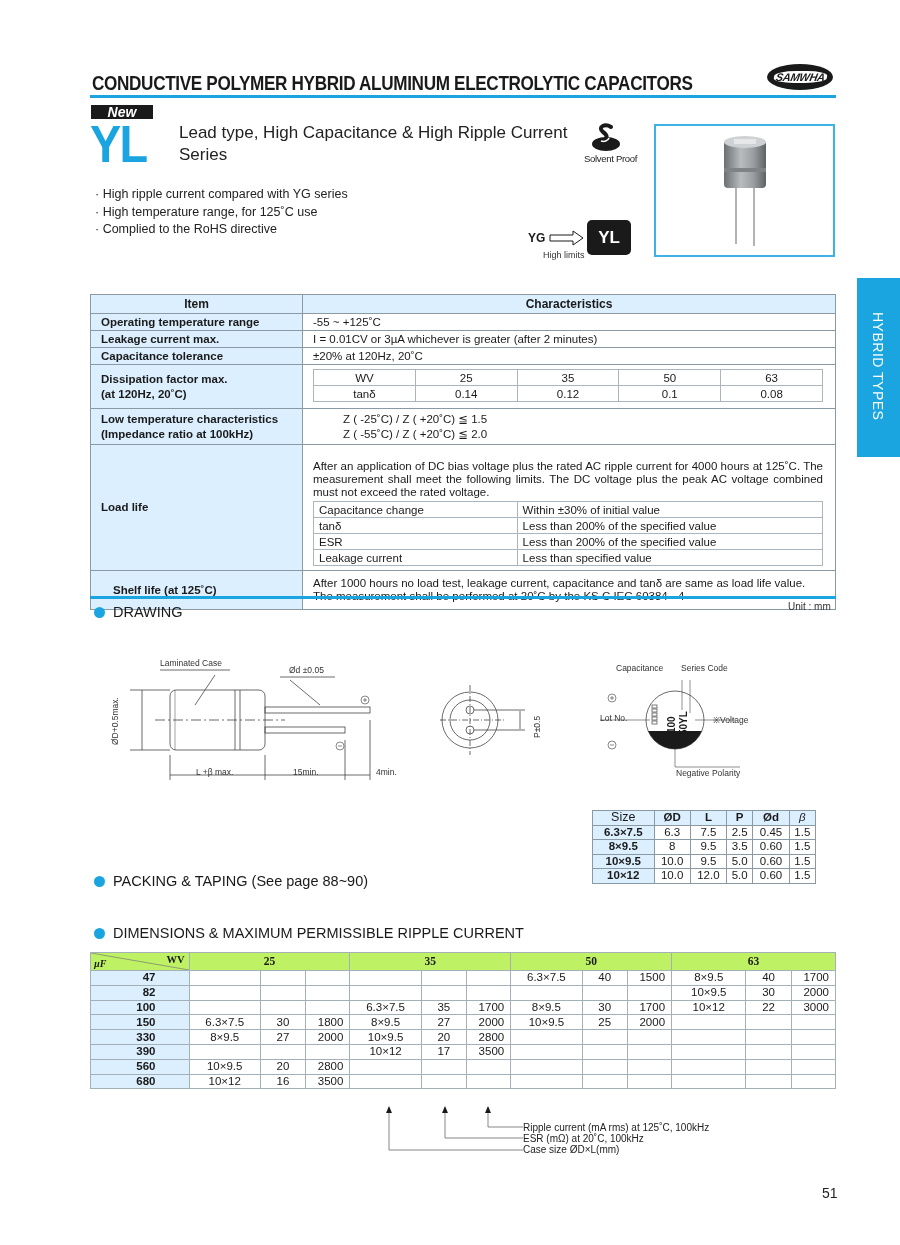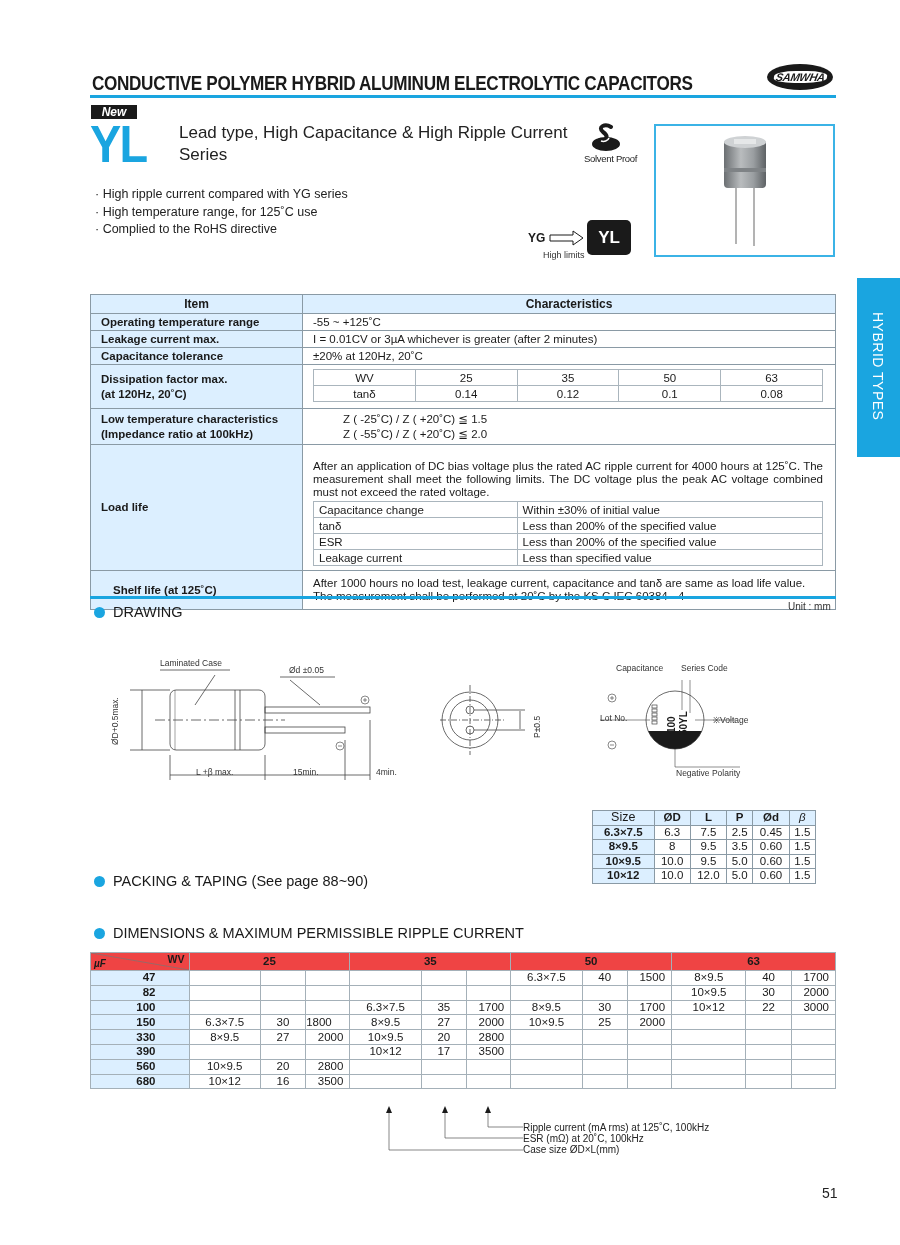--- a/index.html
+++ b/index.html
@@ -5,21 +5,21 @@
   * { box-sizing: border-box; margin: 0; padding: 0; }
   body { width: 900px; height: 1245px; background: #fff; position: relative; font-family: "Liberation Sans", sans-serif; color: #1a1a1a; overflow: hidden; }
   .abs { position: absolute; }
 
   
   #page-title { left: 92px; top: 72px; font-size: 19.5px; font-weight: bold; letter-spacing: -0.4px; transform: scaleX(0.88); transform-origin: left; white-space: nowrap; }
   #logo { left: 767px; top: 64px; width: 66px; height: 26px; border-radius: 50%; background: #1a1a1a; color: #fff; font-size: 11px; font-weight: bold; font-style: italic; display: flex; align-items: center; justify-content: center; letter-spacing: -0.3px; }
   #logo span { background: #fff; color: #1a1a1a; border-radius: 40%; padding: 0 2px; transform: skewX(-10deg); }
   #title-rule { left: 90px; top: 95px; width: 746px; height: 3px; background: #1aa5e0; }
 
-  #new-badge { left: 91px; top: 105px; width: 46px; height: 14px; background: #1a1a1a; color: #fff; font-size: 12px; font-weight: bold; font-style: italic; text-align: center; line-height: 14px; }
+  #new-badge { left: 91px; top: 105px; width: 62px; height: 14px; background: #1a1a1a; color: #fff; font-size: 14px; font-weight: bold; font-style: italic; text-align: center; line-height: 14px; }
   #series-code { left: 90px; top: 114px; font-size: 52px; font-weight: bold; color: #1aa5e0; letter-spacing: -2px; transform: scaleX(0.9); transform-origin: left; }
   #series-desc { left: 179px; top: 122px; font-size: 17px; line-height: 22px; color: #222; width: 420px; }
 
   #solvent-icon { left: 591px; top: 122px; width: 30px; height: 30px; }
   #solvent-label { left: 584px; top: 153px; font-size: 9.5px; color: #222; letter-spacing: -0.3px; }
 
   #product-frame { left: 654px; top: 124px; width: 181px; height: 133px; border: 2px solid #3bb3e6; }
 
   .features { left: 95px; top: 186px; font-size: 12.5px; line-height: 17.5px; color: #222; }
 
@@ -54,21 +54,21 @@
 
   
   #size-table { left: 592px; top: 810px; width: 224px; font-size: 11.5px; border: 1.5px solid #555; }
   #size-table td, #size-table th { border: 1px solid #8a9aa5; text-align: center; height: 14.5px; line-height: 13px; }
   #size-table th { background: #dcefff; font-weight: bold; }
   #size-table td.sz { background: #dcefff; font-weight: bold; }
 
   
   #ripple-table { left: 90px; top: 952px; width: 746px; font-size: 11.5px; border: 1.5px solid #555; }
   #ripple-table td, #ripple-table th { border: 1px solid #a4b0b8; text-align: center; height: 14.8px; line-height: 13px; }
-  #ripple-table th { background: #ef4444; font-weight: bold; }
+  #ripple-table th { background: #bef264; font-weight: bold; font-family: Liberation Serif, serif; }
   #ripple-table td.cap { background: #dcefff; font-weight: bold; text-align: right; padding-right: 33px; }
   #ripple-table tr.thick td { border-top: 1.5px solid #555; }
   .corner { position: relative; height: 17px; }
   .corner svg { position: absolute; left: 0; top: 0; }
   .corner .uf { position: absolute; left: 3px; bottom: 0px; font-size: 10px; font-style: italic; font-weight: bold; }
   .corner .wv { position: absolute; right: 4px; top: 0; font-size: 10.5px; font-weight: bold; }
 
   .legend { left: 523px; font-size: 10px; color: #222; white-space: nowrap; }
   #page-number { left: 822px; top: 1185px; font-size: 14px; color: #222; }
 </style>
@@ -446,21 +446,21 @@
         <td>30</td>
         <td style="text-align: right; padding-right: 6px;">1700</td>
         <td>10×12</td>
         <td>22</td>
         <td style="text-align: right; padding-right: 6px;">3000</td>
       </tr>
       <tr>
         <td class="cap">150</td>
         <td>6.3×7.5</td>
         <td>30</td>
-        <td style="text-align: left; padding-right: 6px;">1800</td>
+        <td style="text-align: right; padding-right: 6px;">1800</td>
         <td>8×9.5</td>
         <td>27</td>
         <td style="text-align: right; padding-right: 6px;">2000</td>
         <td>10×9.5</td>
         <td>25</td>
         <td style="text-align: right; padding-right: 6px;">2000</td>
         <td></td>
         <td></td>
         <td style="text-align: right; padding-right: 6px;"></td>
       </tr>

